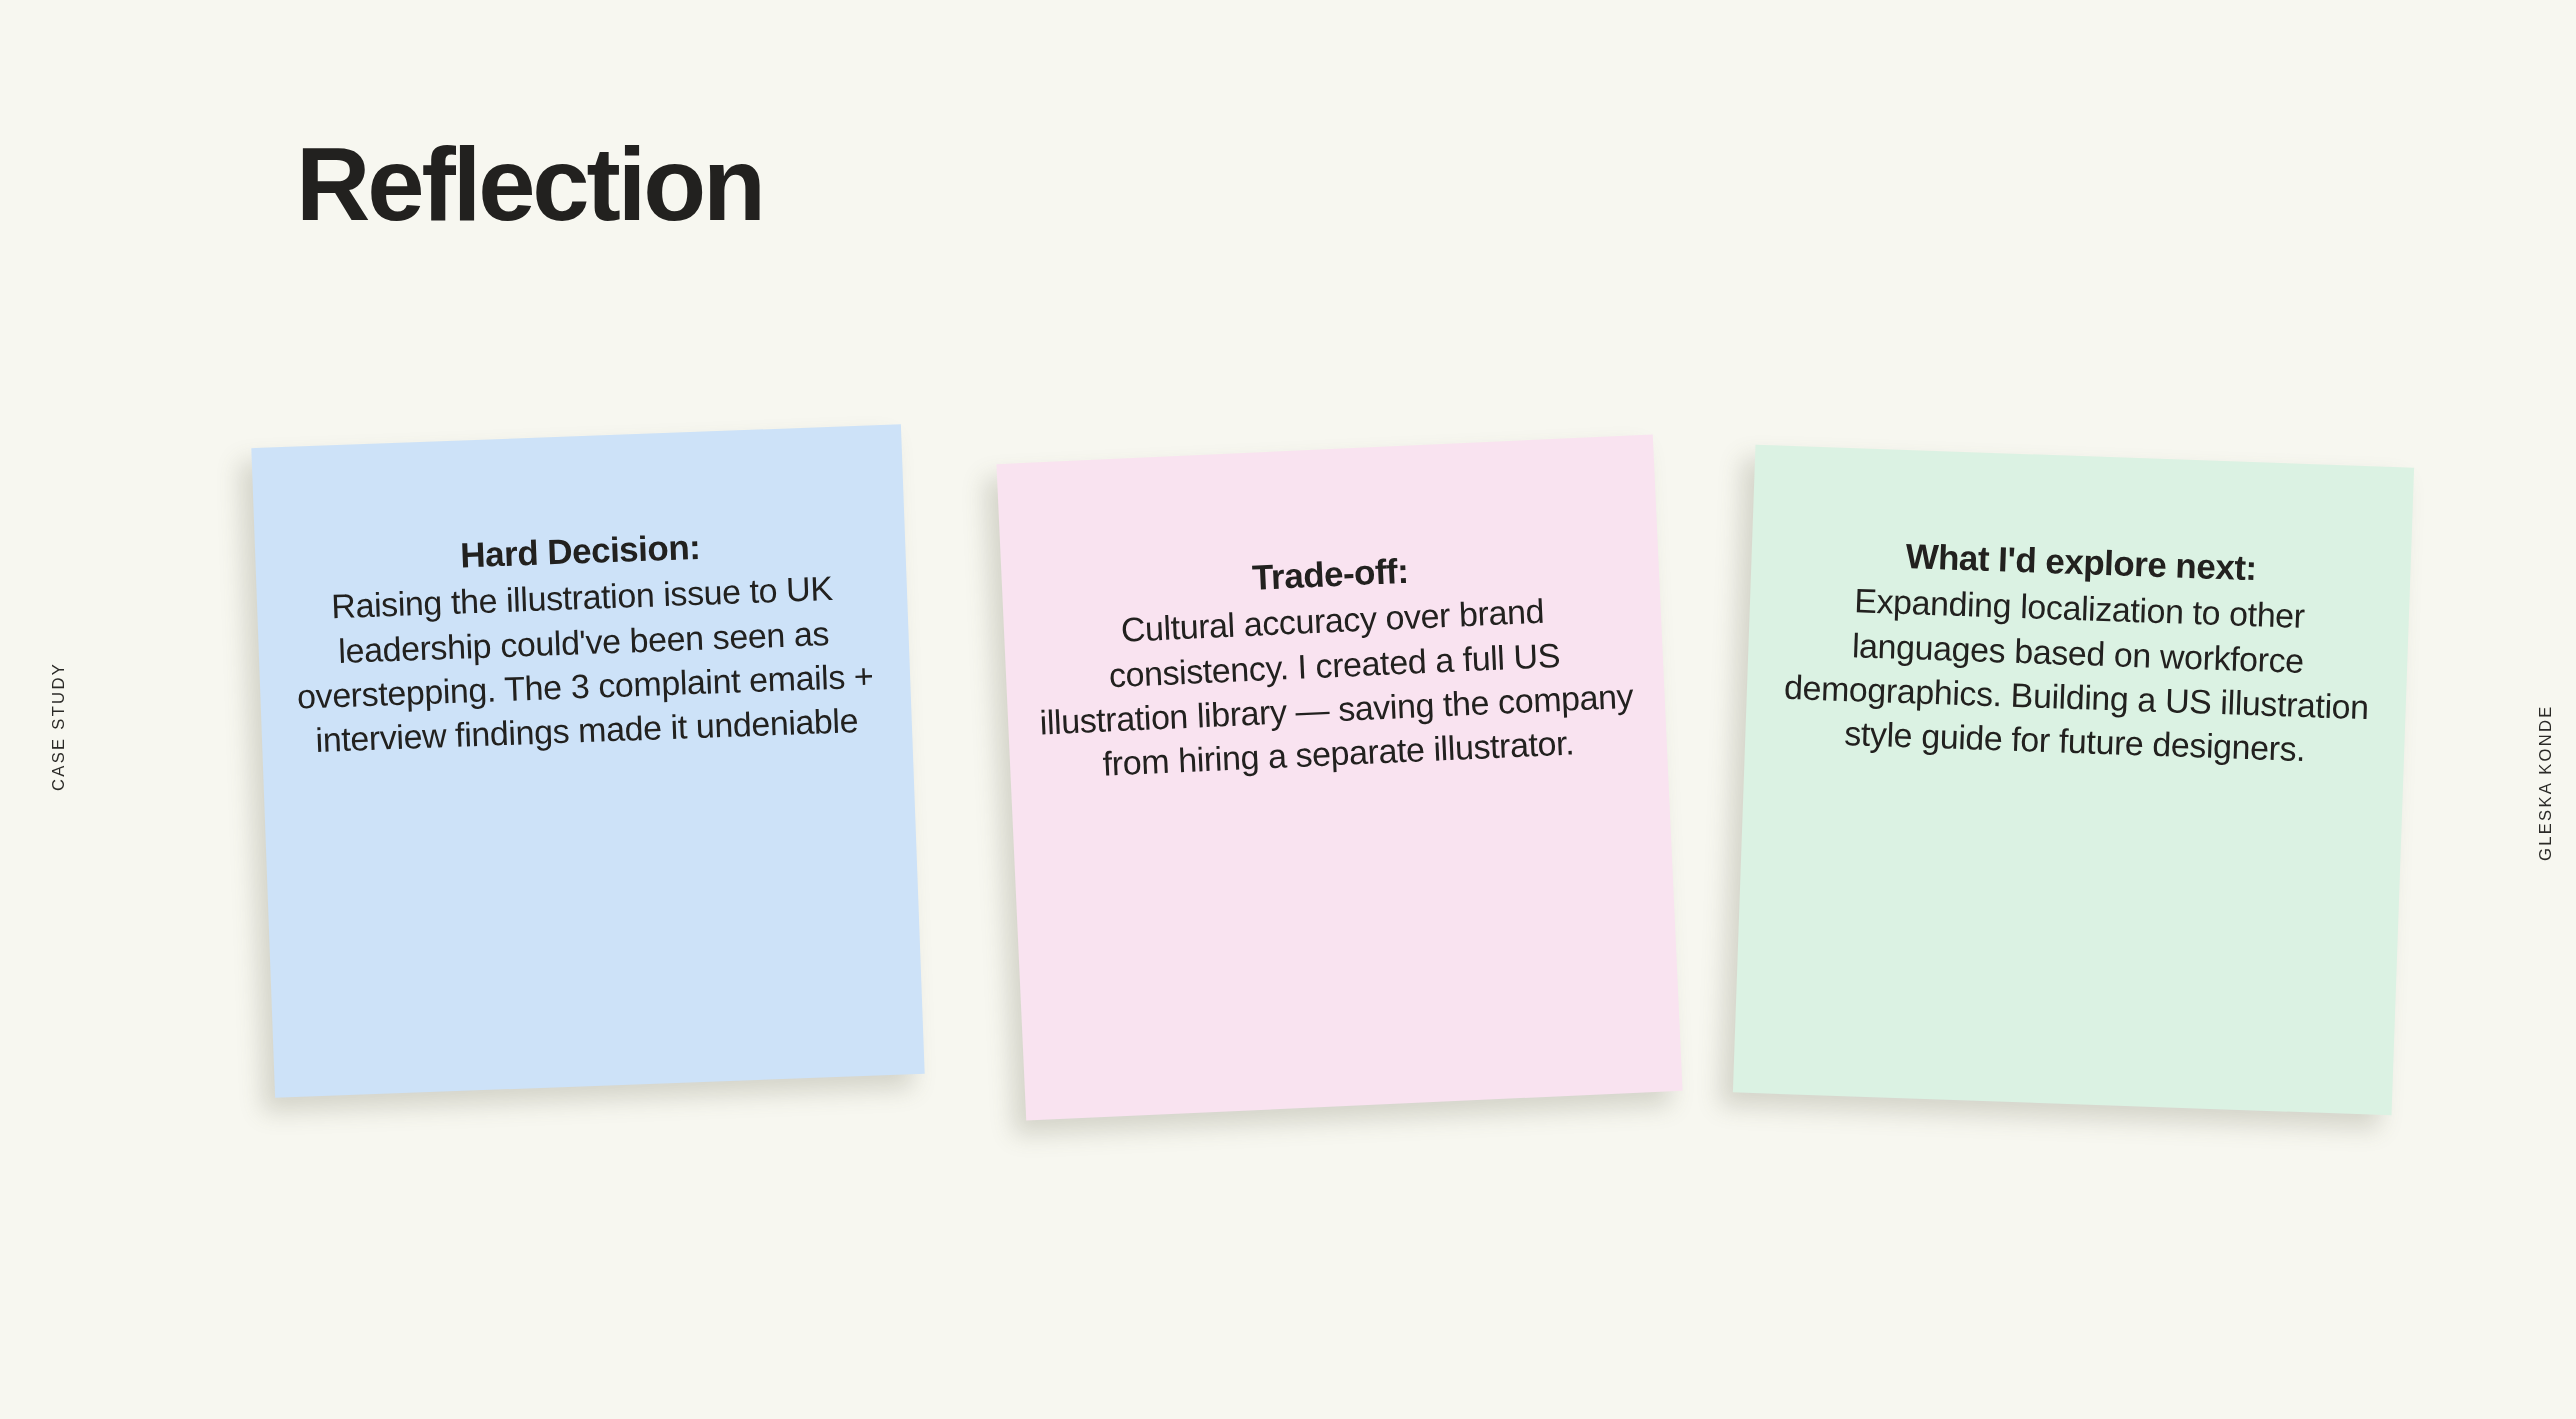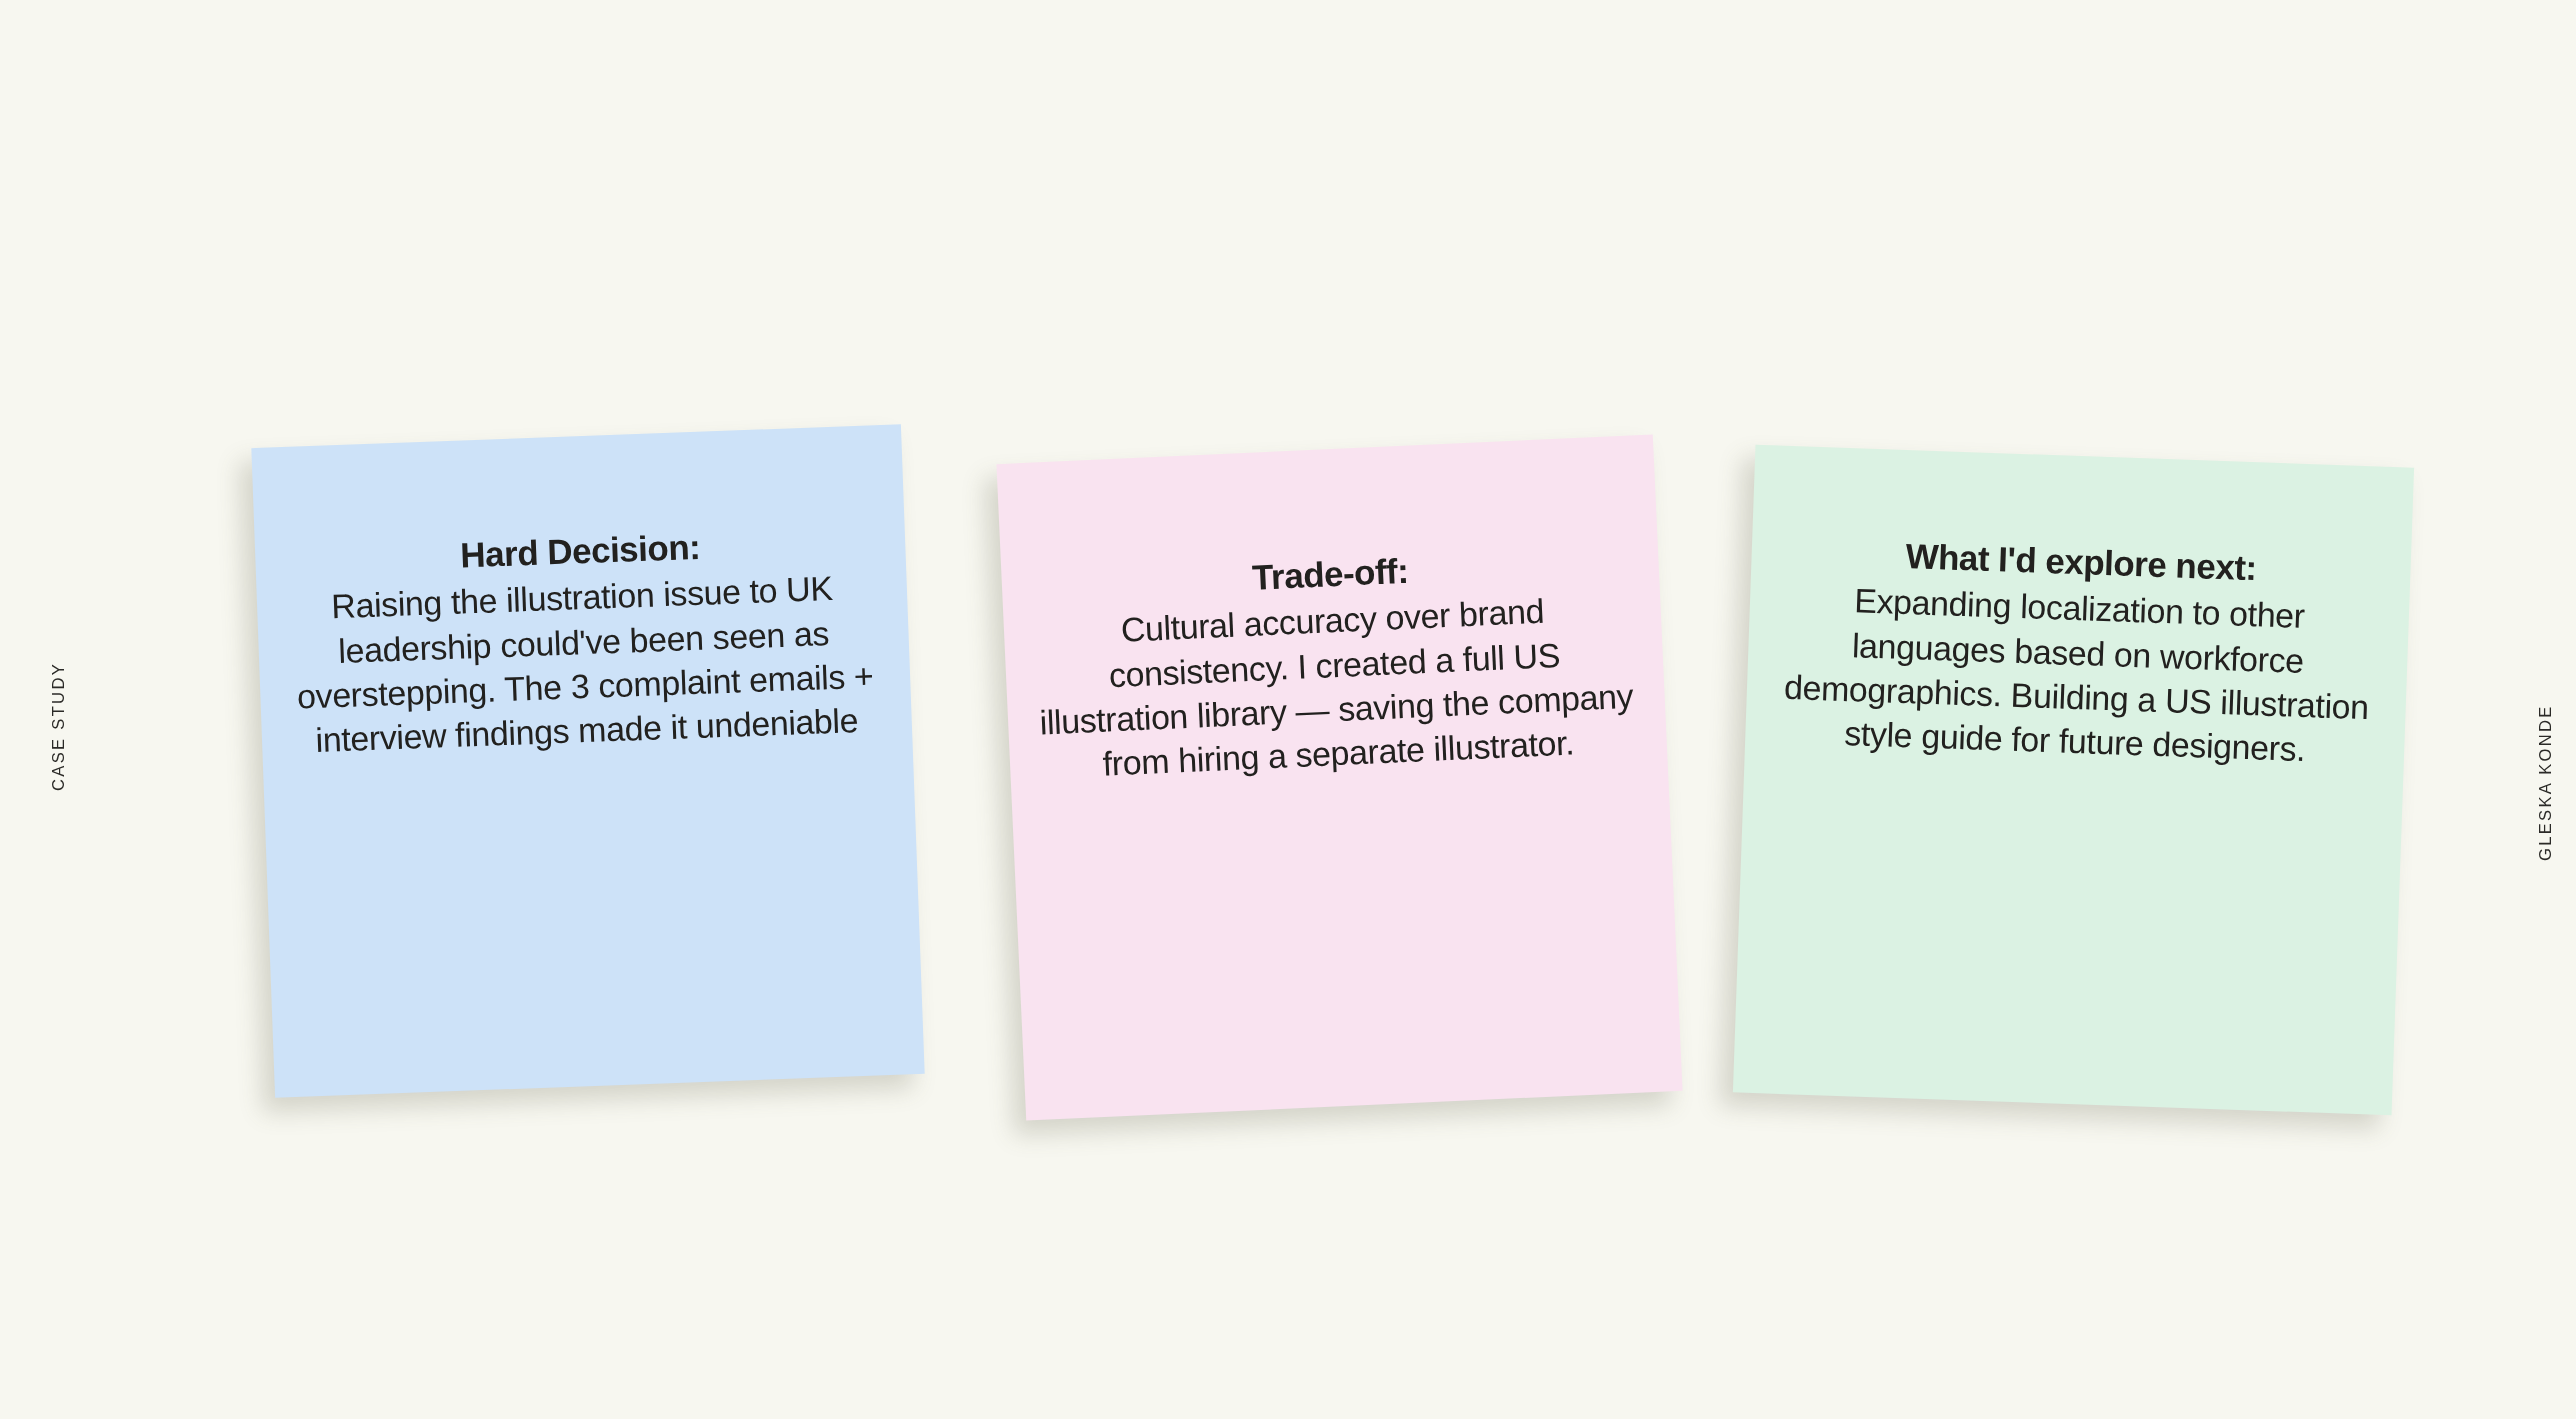--- a/index.html
+++ b/index.html
@@ -122,20 +122,21 @@
     background: #dbf2e3;
     transform: rotate(2.0deg);
     padding-top: 86px;
   }
 </style>
 </head>
 <body>
 
 <div class="slide">
 
+  <div class="page-title">Reflection</div>
 
   <div class="side-label side-label-left">CASE STUDY</div>
 
   <div class="side-label side-label-right">GLESKA KONDE</div>
 
   <div class="notes-layer">
 
     <div class="note" id="note-hard-decision">
       <div class="note-heading">Hard Decision:</div>
       <div class="note-body">Raising the illustration issue to UK leadership could've been seen as overstepping. The 3 complaint emails + interview findings made it undeniable</div>

